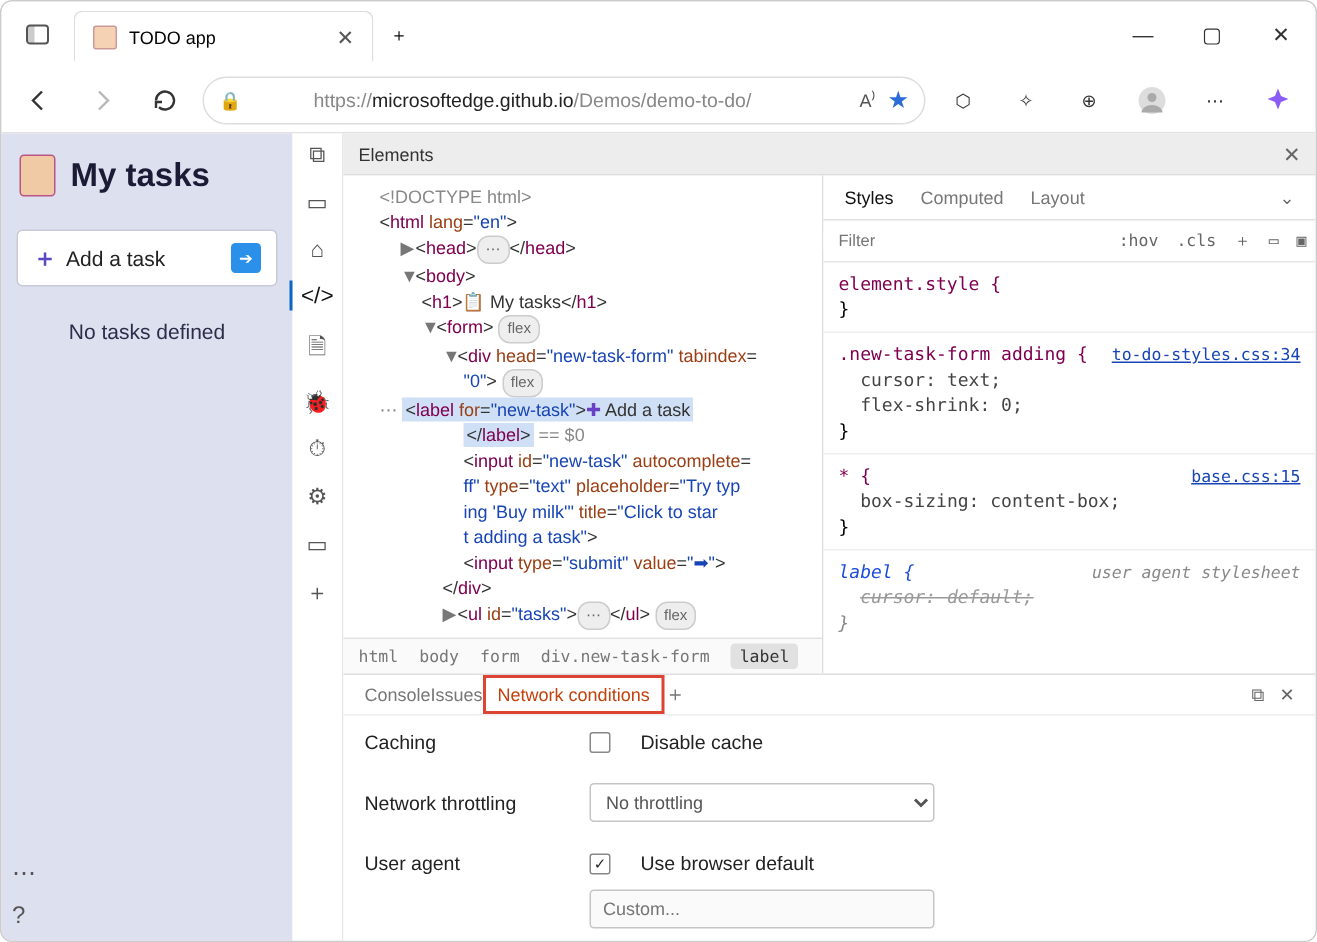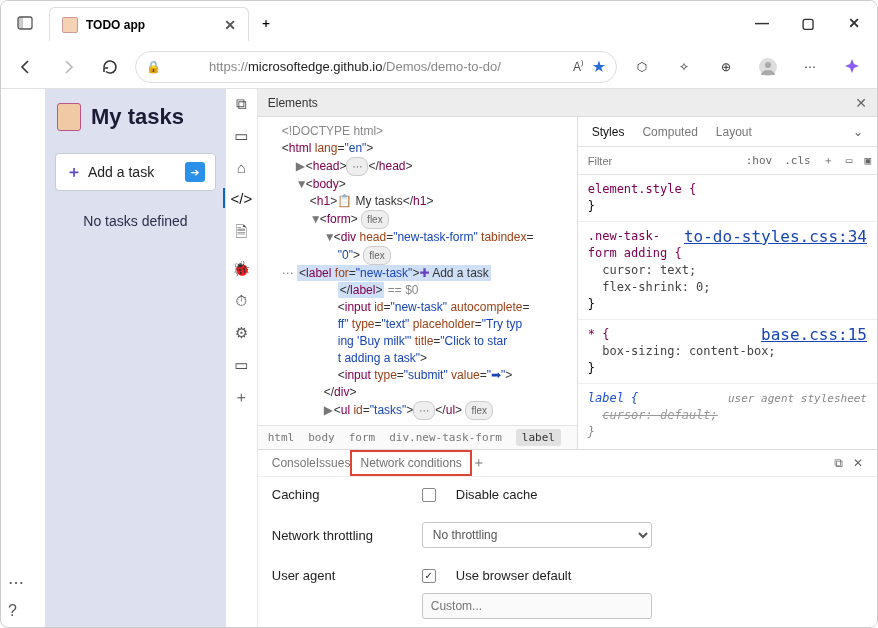--- a/index.html
+++ b/index.html
@@ -1,31 +1,31 @@
 <!DOCTYPE html>
 <html><head>
 <meta charset="utf-8">
 <style>
 * { box-sizing: border-box; margin: 0; padding: 0; }
 body { font-family: "Segoe UI", Arial, sans-serif; font-size: 12px; width: 878px; height: 628px; overflow: hidden; background: #fff; border: 1px solid #ccc; border-radius: 8px; }
-.titlebar { height: 44px; display: flex; align-items: stretch; background: #fff; font-weight: bold; }
+.titlebar { height: 44px; display: flex; align-items: stretch; background: #fff; }
 .titlebar .dock { width: 48px; display:flex;align-items:center;justify-content:center; }
 .tab { display:flex;align-items:center;gap:8px;background:#fff;border:1px solid #ddd;border-bottom:none;border-radius:6px 6px 0 0;padding:0 12px;margin-top:6px;height:34px;min-width:200px; }
 .tab .favicon { width:16px;height:16px;background:#f6d2b5;border:1px solid #c99;border-radius:2px; }
 .newtab { display:flex;align-items:center;justify-content:center;width:34px; }
 .winbtns { margin-left:auto;display:flex; }
 .winbtn { width:46px;display:flex;align-items:center;justify-content:center;font-size:14px;color:#333; }
 .toolbar { height:44px;display:flex;align-items:center;gap:8px;padding:0 8px;border-bottom:1px solid #e1e1e1;background:#fff; }
 .icbtn { width:34px;height:34px;display:flex;align-items:center;justify-content:center;border-radius:4px;color:#333; }
 .urlbar { flex:1;height:32px;border:1px solid #ddd;border-radius:16px;display:flex;align-items:center;padding:0 10px;gap:8px;color:#555; }
 .urlbar .lock { color:#666; }
 .urltxt { flex:1;font-size:13px;color:#888;margin-left:40px; }
 .urltxt .dark { color:#222; }
 .star { color:#2b6cd8; font-size:16px; }
-.main { display:flex; height: calc(628px - 44px - 44px); margin-left: 44px; }
+.main { display:flex; height: calc(628px - 44px - 44px); }
 .leftcol { width:194px;background:#dde0ee;display:flex;flex-direction:column; }
 .mytasks { display:flex;align-items:center;gap:10px;padding:14px 12px; }
 .mytasks .board { width:24px;height:28px;background:#f0c9a5;border:1px solid #b58; border-radius:3px; }
 .mytasks h1 { font-size:22px;font-weight:700;color:#1b1b36; }
 .addtask { margin:8px 10px;background:#fff;border:1px solid #c8cad8;border-radius:4px;height:38px;display:flex;align-items:center;padding:0 10px;gap:6px;font-size:14px;color:#222; }
 .addtask .plus { color:#5a49c3;font-weight:700;font-size:16px; }
 .addtask .go { margin-left:auto;width:20px;height:20px;background:#2b90e9;border-radius:3px;display:flex;align-items:center;justify-content:center;color:#fff;font-size:11px; }
 .notasks { text-align:center;color:#2d2d4a;font-size:14px;margin-top:14px; }
 .iconstrip { width:34px;background:#fff;border-right:1px solid #e6e6e6;display:flex;flex-direction:column;align-items:center;padding-top:6px;gap:14px;color:#555;font-size:15px; }
 .iconstrip .active { position:relative; color:#111; }
@@ -54,28 +54,28 @@
 .stabs { height:30px;display:flex;align-items:center;gap:18px;padding:0 14px;border-bottom:1px solid #e1e1e1;font-size:12px;color:#777; }
 .stabs .on { color:#111; }
 .stabs .chev { margin-left:auto;color:#666; }
 .filterrow { height:28px;display:flex;align-items:center;border-bottom:1px solid #e6e6e6;font-size:11px; }
 .filterrow input { border:none;outline:none;flex:1;padding:0 10px;font-size:11px;color:#888; }
 .filterrow .pill { padding:0 6px;color:#666;font-family:Consolas,monospace; }
 .cssblock { padding:6px 10px;font-family:Consolas,monospace;font-size:12px;line-height:17px;border-bottom:1px solid #eee; }
 .cssblock:last-child { border-bottom:none; }
 .sel2 { color:#800050; }
 .prop { color:#444; }
-.link { color:#1845b5;text-decoration:underline;float:right;font-size:16px; }
+.link { color:#1845b5;text-decoration:underline;float:right;font-size:11px; }
 .uas { color:#888;font-style:italic;float:right;font-size:11px; }
 .struck { text-decoration:line-through;color:#999;font-style:italic; }
 .inherit { color:#888;padding:4px 10px;font-size:11px;border-top:1px solid #eee; }
 .inherit .lnk { color:#1845b5; }
 .drawer { height:180px;background:#fff;border-top:1px solid #ddd;display:flex;flex-direction:column; }
 .dtabs { height:32px;display:flex;align-items:center;padding:0 14px;color:#777;font-size:12px;border-bottom:1px solid #eee; }
-.dtabs .hot { border:2px solid #d43;padding:4px 8px; color:#737373; }
+.dtabs .hot { border:2px solid #d43;padding:4px 8px; color:#c2410c; }
 .dtabs .plus { font-size:14px; }
 .dtabs .dicons { margin-left:auto;display:flex;gap:10px;color:#666; }
 .drow { display:flex;align-items:center;padding:10px 14px;gap:20px;font-size:13px;color:#222; }
 .drow .lbl { width:130px; }
 .drow input[type=text] { width:230px;height:26px;border:1px solid #c5c5c5;border-radius:3px;padding:0 8px;font-size:12px;color:#333; }
 .drow select { width:230px;height:26px;border:1px solid #c5c5c5;border-radius:3px;padding:0 6px;font-size:12px;color:#555;background:#fff; }
 .cb { width:14px;height:14px;border:1px solid #888;border-radius:2px;display:inline-flex;align-items:center;justify-content:center;font-size:10px;color:#222; }
 .bottom-left { position:absolute; left:8px; bottom:8px; display:flex;flex-direction:column;gap:10px;color:#555;font-size:16px; }
 svg { display:block; }
 </style>

